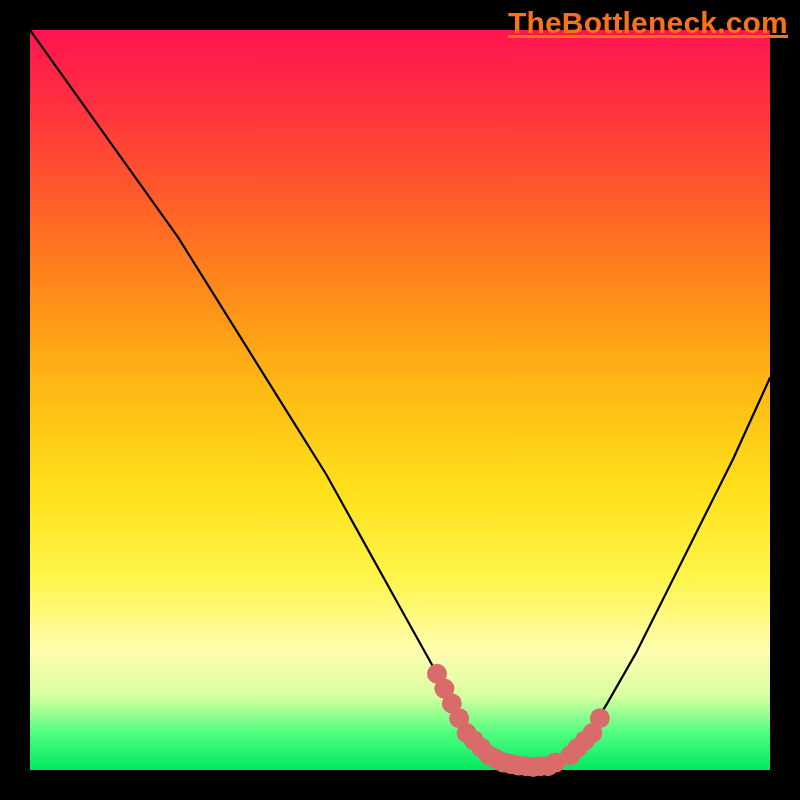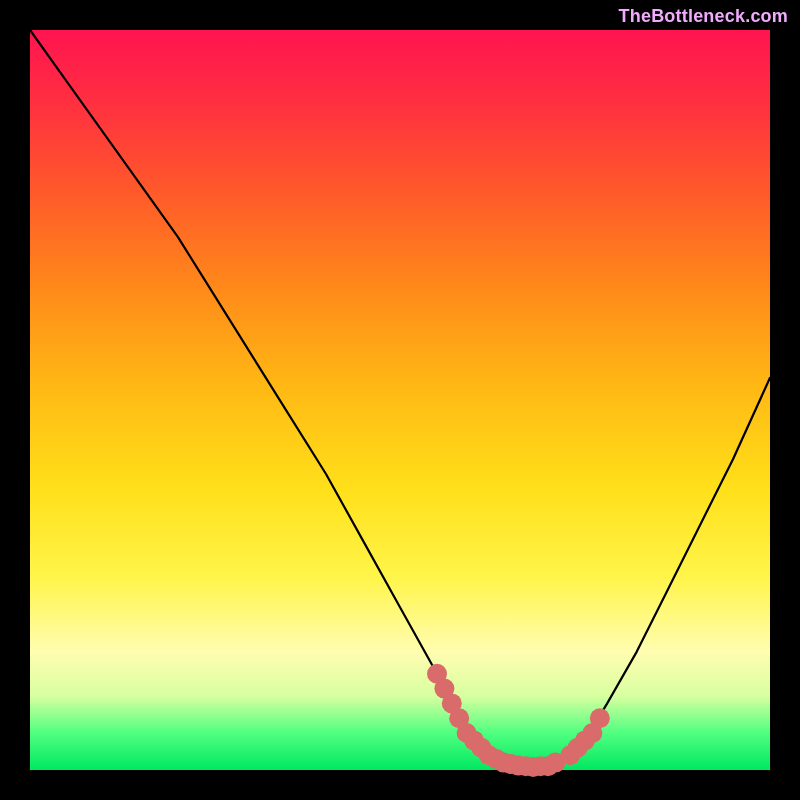--- a/index.html
+++ b/index.html
@@ -27,24 +27,25 @@
       #fffdb0 84%,
       #d8ffa0 90%,
       #50ff80 95%,
       #00e860 100%);
   }
   .watermark {
     position: absolute;
     top: 6px;
     right: 12px;
     font-family: Arial, Helvetica, sans-serif;
-    font-size: 18px;
+    font-size: 30px;
     font-weight: 600;
-    color: #f0abfc;
+    color: #f97316;
     letter-spacing: 0.2px;
+    text-decoration: underline;
   }
   svg.curves {
     position: absolute;
     left: 0; top: 0;
     width: 740px; height: 740px;
     overflow: visible;
   }
 </style>
 </head>
 <body>

